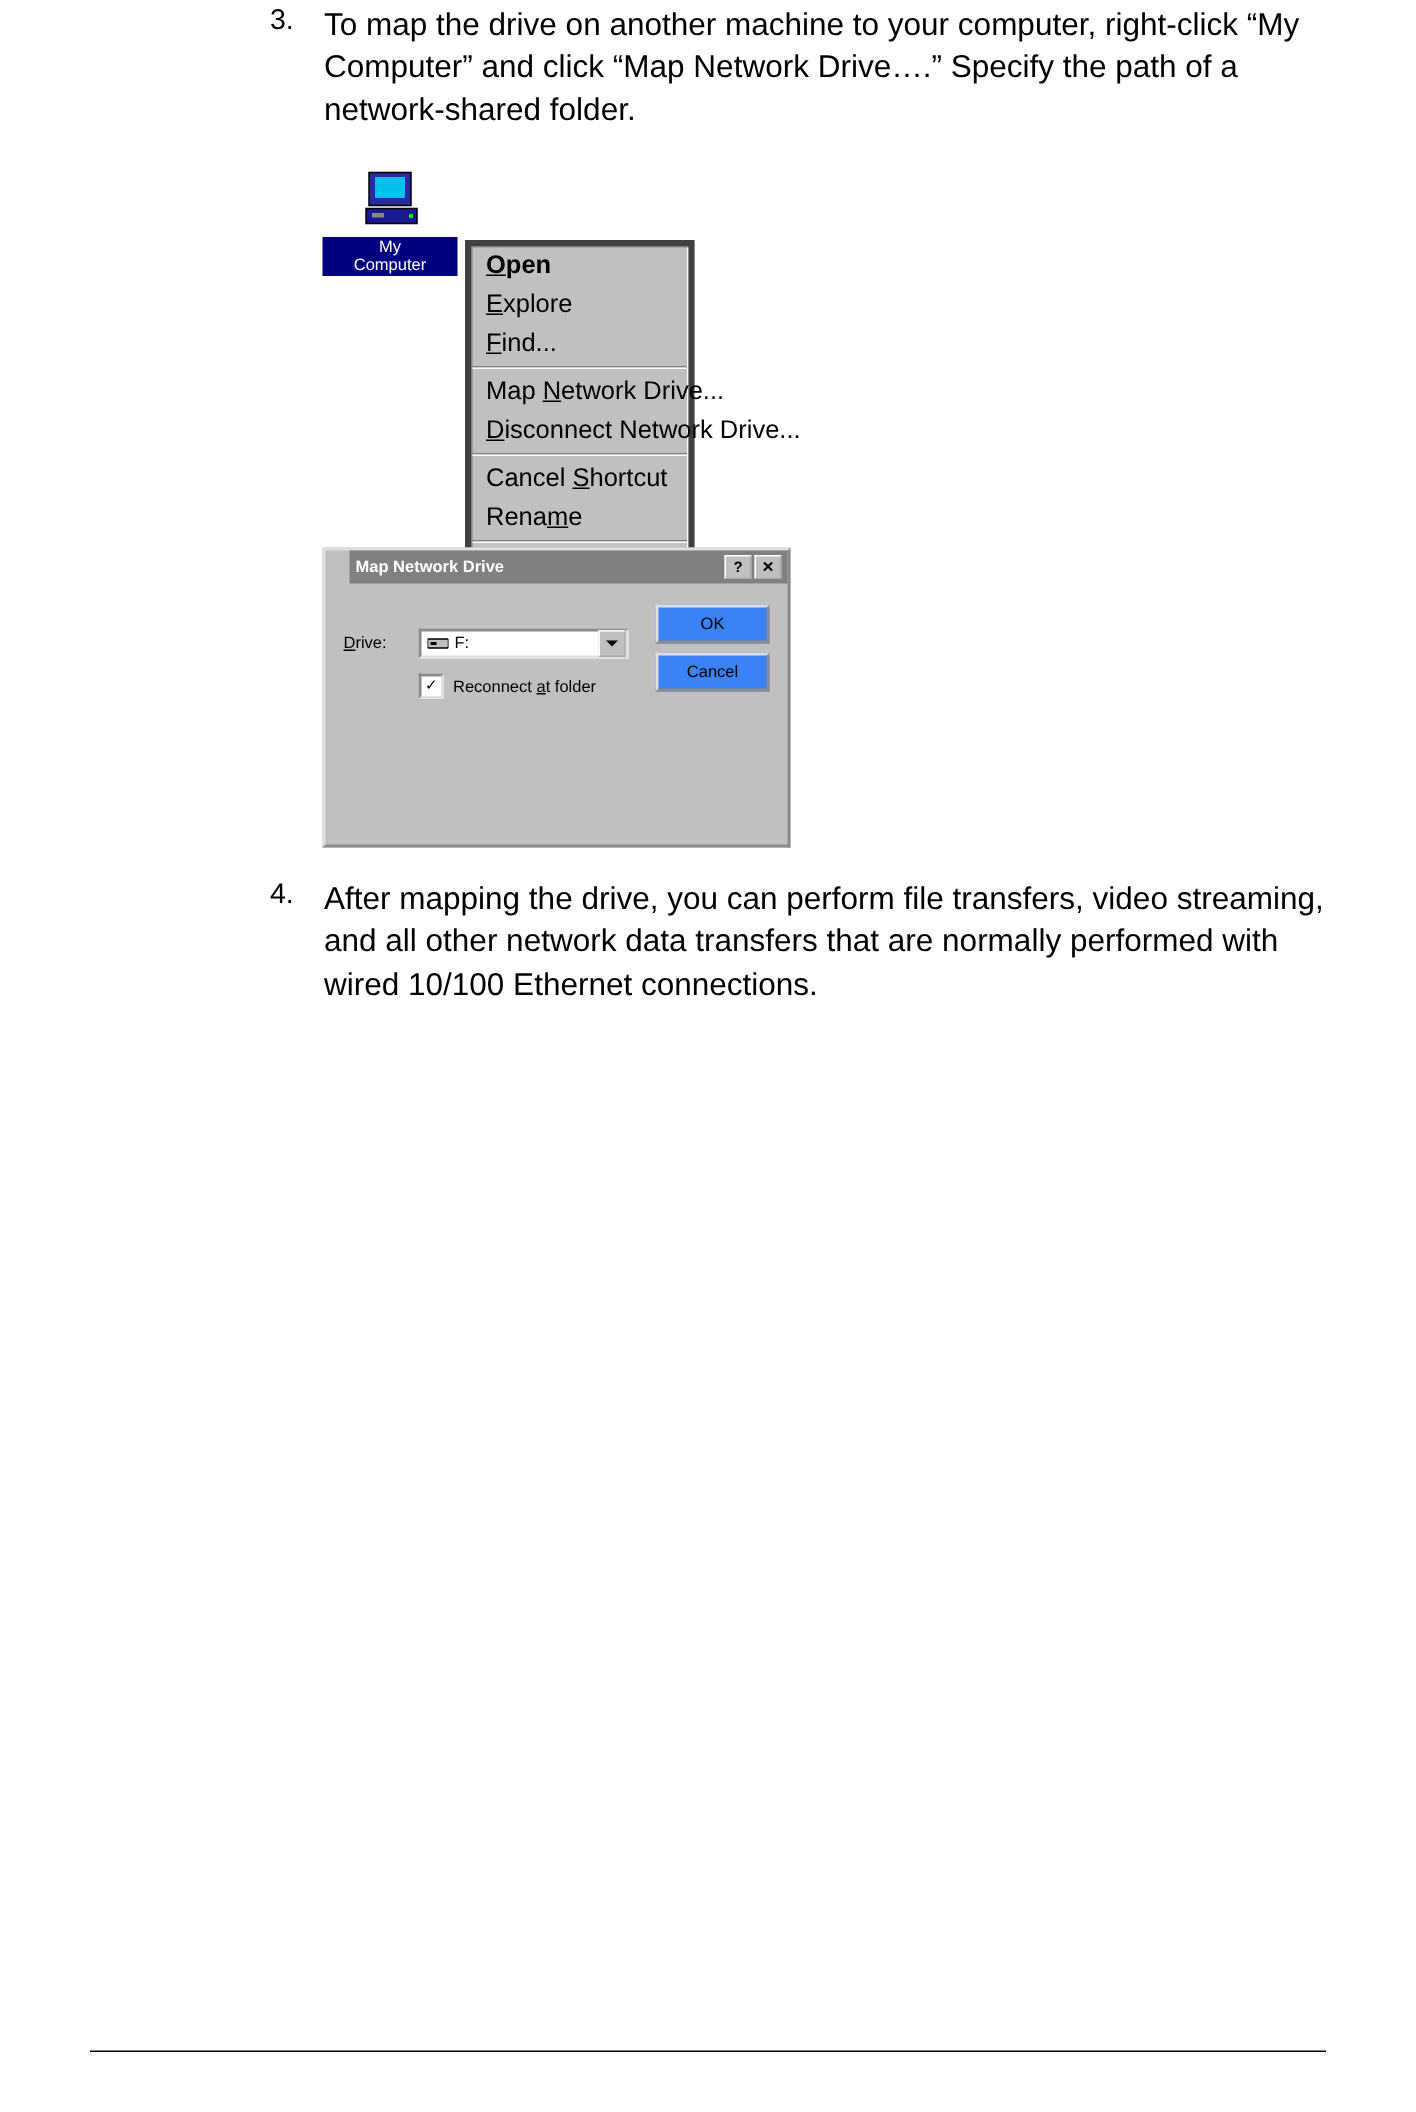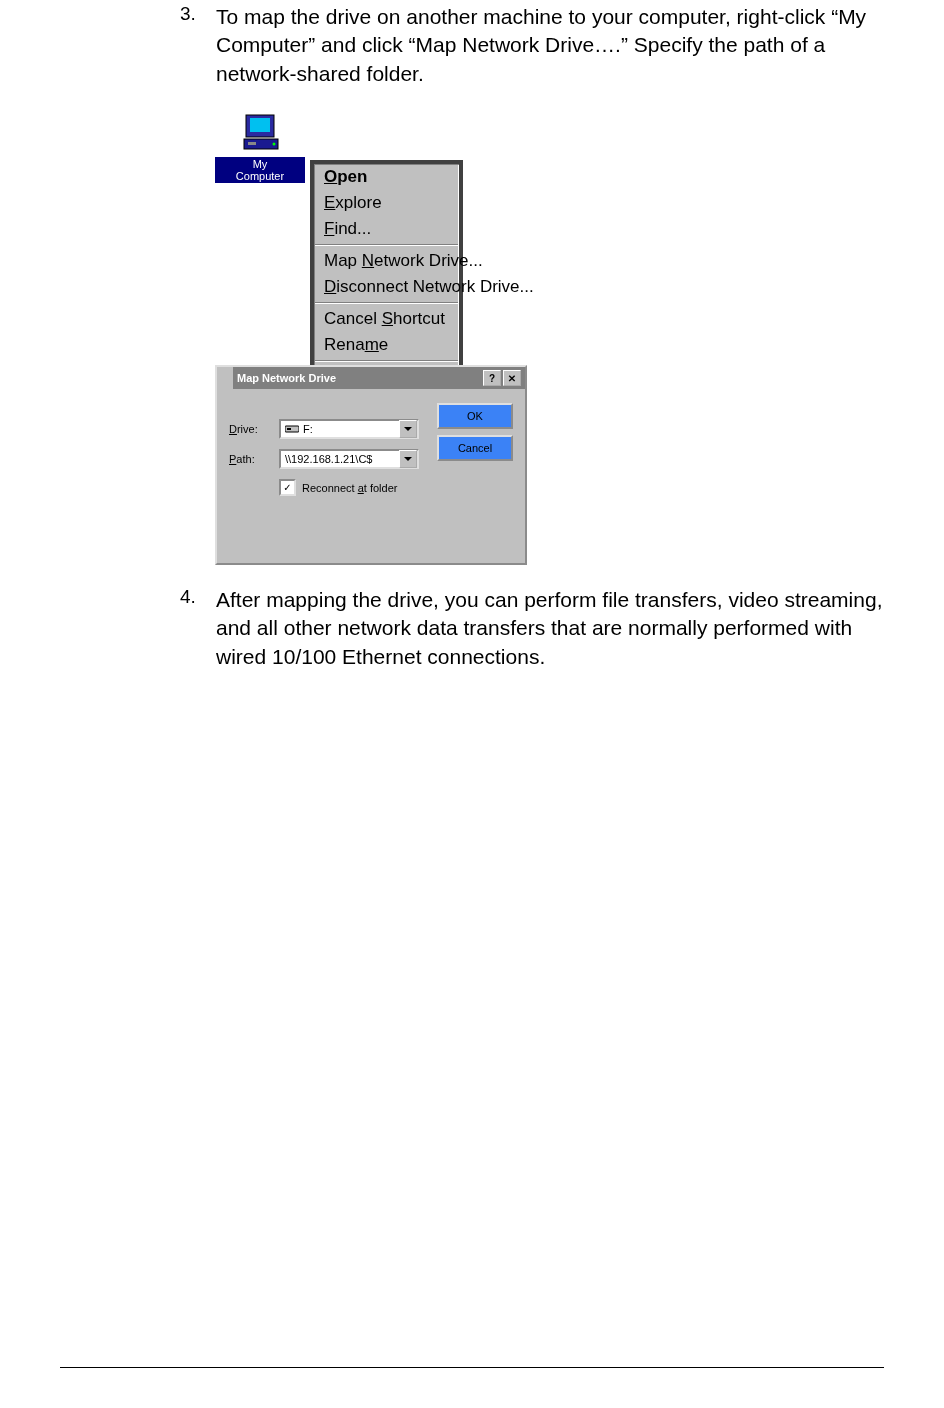--- a/index.html
+++ b/index.html
@@ -88,31 +88,20 @@
                   <rect x="2" y="4" width="4" height="2" fill="#000"></rect>
                 </svg>
               <span>F:</span>
             </div>
             <div class="combo-btn">
                 <div class="tri-down"></div>
               </div>
           </div>
         </div>
 
-        <div class="dlg-row">
-          <div class="dlg-label"><span class="mn">P</span><span>ath:</span></div>
-          <div class="combo">
-            <div class="combo-text">
-                <span>\\192.168.1.21\C$</span>
-              </div>
-            <div class="combo-btn">
-                <div class="tri-down"></div>
-              </div>
-          </div>
-        </div>
 
         <div class="chk-row">
           <div class="chk">✓</div>
           <div><span>Reconnect </span><span class="mn">a</span><span>t folder</span></div>
         </div>
 
         <div class="win-btn ok">OK</div>
         <div class="win-btn cancel">Cancel</div>
       </div>
     </div>

